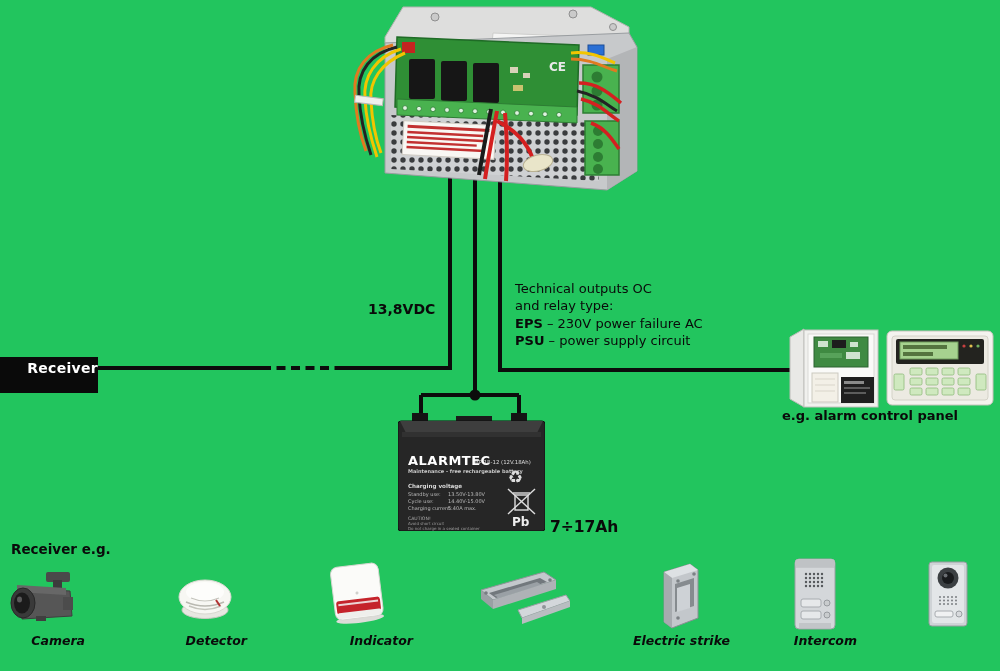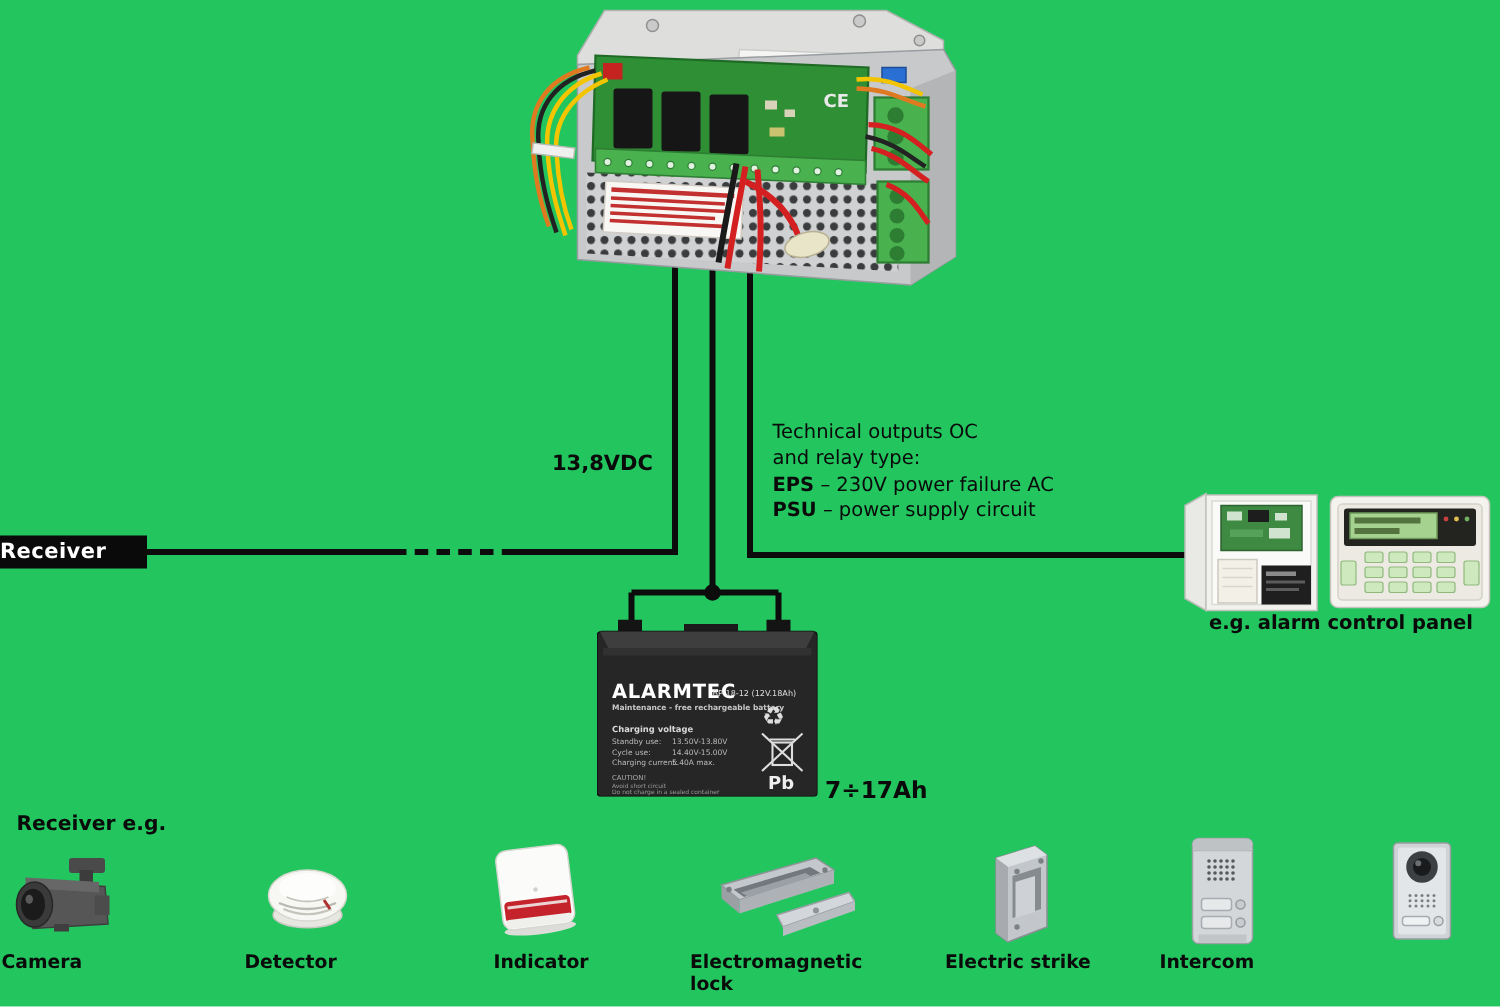--- a/index.html
+++ b/index.html
@@ -1,28 +1,28 @@
 <!DOCTYPE html>
 <html><head>
 <meta charset="utf-8">
 <style>
   html,body{margin:0;padding:0;background:#fff;}
   #canvas{position:relative;width:1000px;height:671px;background:#22c55e;overflow:hidden;
           font-family:"DejaVu Sans","Liberation Sans",sans-serif;color:#0a0a0a;}
   .abs{position:absolute;}
-  .receiver-box{left:0;top:357px;width:98px;height:22px;background:#0a0a0a;color:#fff;
-                font-size:14px;font-weight:bold;line-height:22px;text-align:left;letter-spacing:.3px;}
+  .receiver-box{left:0;top:357px;width:98px;height:36px;background:#0a0a0a;color:#fff;
+                font-size:14px;font-weight:bold;line-height:22px;text-align:right;letter-spacing:.3px;}
   .voltage-lbl{left:368px;top:290px;width:84px;text-align:left;font-size:14px;font-weight:bold;margin-top:11px;}
   .tech-block{left:515px;top:280px;font-size:13px;line-height:17.4px;}
   .tech-block .h{font-weight:normal;}
   .tech-block .abbr{font-weight:bold;}
-  .panel-lbl{left:782px;top:408px;width:200px;text-align:right;font-size:13px;font-weight:bold;}
+  .panel-lbl{left:782px;top:408px;width:200px;text-align:left;font-size:13px;font-weight:bold;}
   .cap-lbl{left:550px;top:518px;font-size:15.5px;font-weight:bold;}
   .recv-eg-lbl{left:11px;top:541px;font-size:13.5px;font-weight:bold;}
-  .dev-label{position:absolute;top:633px;text-align:left;font-size:12.5px;line-height:15px;font-weight:bold;}
+  .dev-label{position:absolute;top:633px;text-align:right;font-size:12.5px;line-height:15px;font-weight:bold;font-style:italic;}
   svg{display:block;}
   .layer-wires{left:0;top:0;z-index:1;}
   .layer-img{z-index:2;}
   .layer-txt{z-index:3;}
 </style>
 </head>
 <body>
 
 <div id="canvas">
 
@@ -368,17 +368,16 @@
 
   <div class="abs layer-txt panel-lbl">e.g. alarm control panel</div>
 
   <div class="abs layer-txt cap-lbl">7÷17Ah</div>
 
   <div class="abs layer-txt recv-eg-lbl">Receiver e.g.</div>
 
   <div class="dev-label layer-txt" style="left:1px;width:84px;">Camera</div>
   <div class="dev-label layer-txt" style="left:163px;width:84px;">Detector</div>
   <div class="dev-label layer-txt" style="left:329px;width:84px;">Indicator</div>
-  <div class="dev-label layer-txt" style="left:460px;width:124px;">Electromagnetic lock</div>
   <div class="dev-label layer-txt" style="left:630px;width:100px;">Electric strike</div>
   <div class="dev-label layer-txt" style="left:773px;width:84px;">Intercom</div>
 
 </div>
 
 </body></html>

